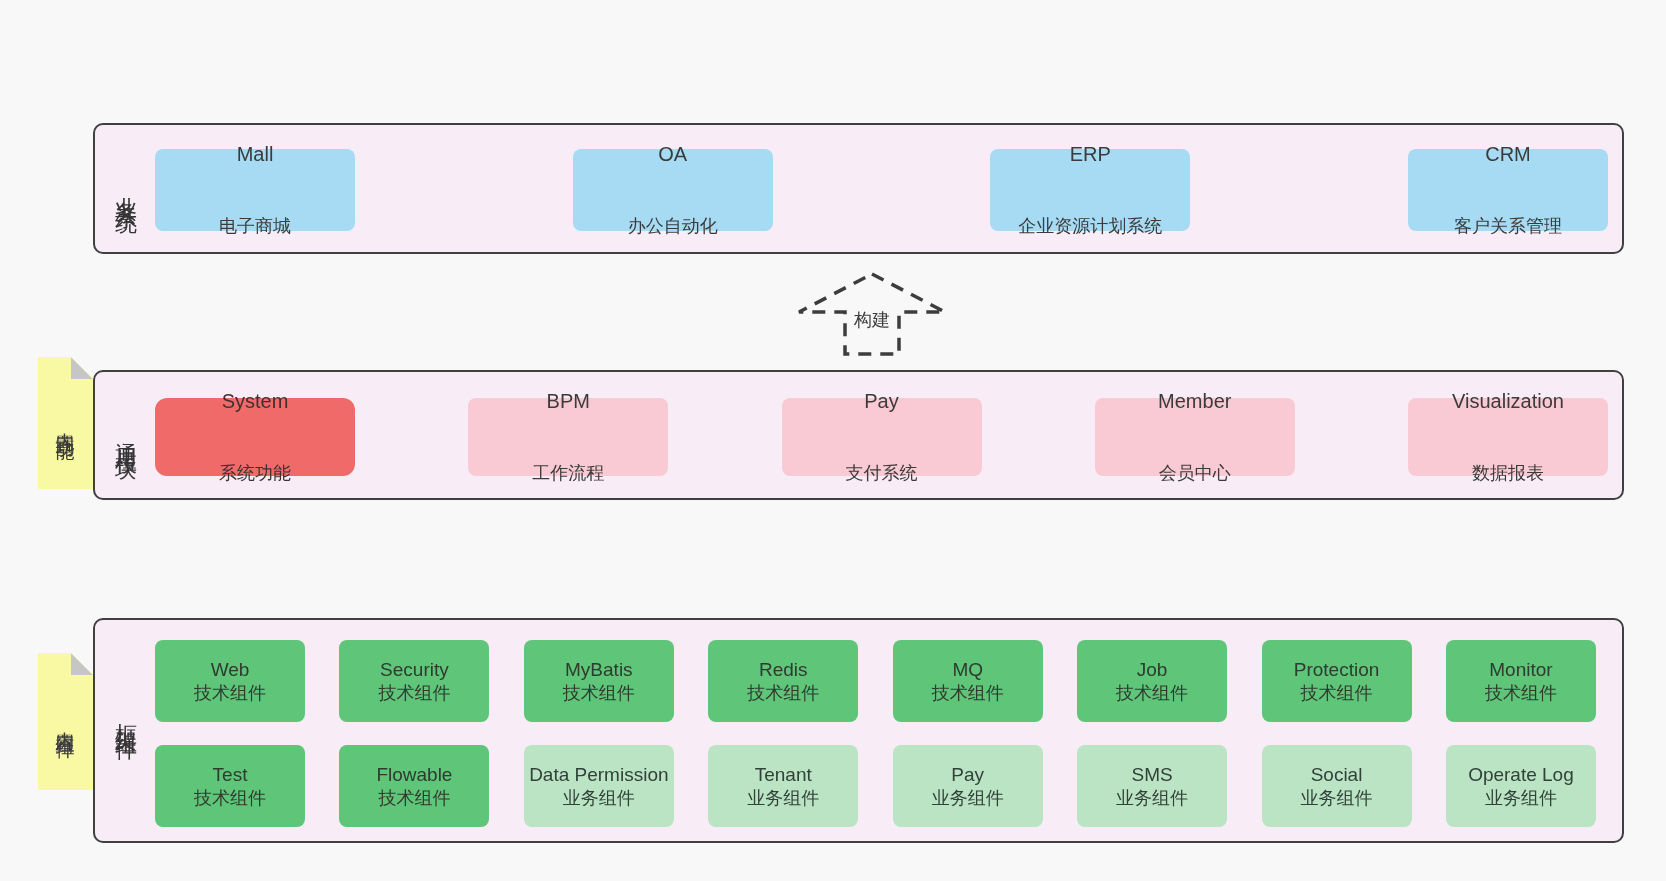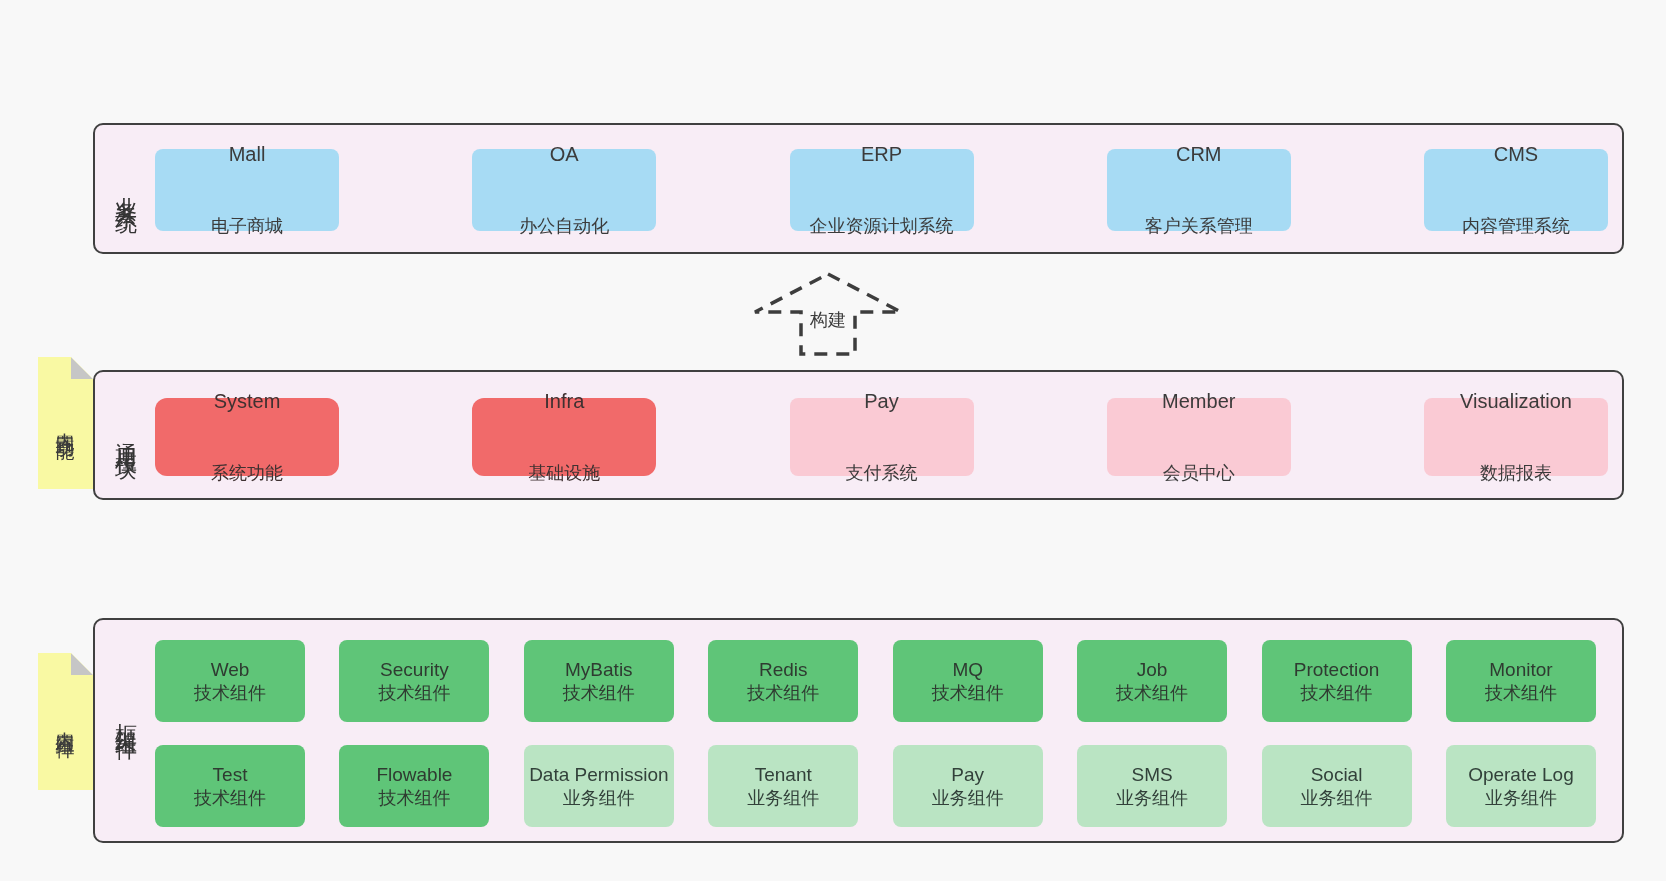--- a/index.html
+++ b/index.html
@@ -22,42 +22,42 @@
     font-size:22px; letter-spacing:5px; line-height:1; color:#343434; }
 
   .row { position:absolute; display:flex; justify-content:space-between; }
   .s1 .row { left:60px; right:14px; top:24px; height:82px; }
   .s2 .row { left:60px; right:14px; top:26px; height:78px; }
   .s3 .rowA { left:60px; right:26px; top:20px; height:82px; }
   .s3 .rowB { left:60px; right:26px; top:125px; height:82px; }
 
   .box { display:flex; flex-direction:column; align-items:center; justify-content:center;
     border-radius:8px; text-align:center; line-height:1.32; }
-  .w200 { width:184px;gap:48px; }
+  .w200 { width:200px;gap:48px; }
   .w150 { width:150px; }
   .box .en { font-size:20px; }
   .box .cn { font-size:18px; }
   .w150 .en { font-size:19px; }
   .blue  { background:#a7dbf4; }
   .red   { background:#f16a6a; color:#3f3131;border-radius:12px; }
   .pink  { background:#facad4; }
   .green { background:#5fc578; color:#2f3b31; }
   .green-light { background:#bae4c3; color:#32413a; }
 
   .note { position:absolute; left:38px; width:55px; background:#f9f9a3;
     clip-path:polygon(0 0, calc(100% - 22px) 0, 100% 22px, 100% 100%, 0 100%);
     display:flex; align-items:center; justify-content:center; }
   .note1 { top:357px; height:132px; }
   .note2 { top:653px; height:137px; }
   .fold { position:absolute; top:0; right:0; width:22px; height:22px;
     background:#c6c6c6; clip-path:polygon(0 0, 100% 100%, 0 100%); }
   .note .vtext { font-size:19px; letter-spacing:3px; color:#3a3a3a; }
 
   .arrow { position:absolute; width:150px; height:84px; }
-  .a1 { left:753px; top:272px; }
+  .a1 { left:797px; top:272px; }
   .a2 { left:818px; top:516px; }
   .arrow svg { position:absolute; left:0; top:0; }
   .albl { position:absolute; left:50%; top:29px; transform:translateX(-50%);
     background:#f8f8f8; padding:7px 6px 12px 6px; font-size:18px; color:#3b3b3b;
     white-space:nowrap; }
 </style>
 </head>
 <body>
 
 <div class="stage">
@@ -85,46 +85,42 @@
         <div class="cn">办公自动化</div>
       </div>
       <div class="box w200 blue">
         <div class="en">ERP</div>
         <div class="cn">企业资源计划系统</div>
       </div>
       <div class="box w200 blue">
         <div class="en">CRM</div>
         <div class="cn">客户关系管理</div>
       </div>
-      <div class="box w200 blue">
-        <div class="en">CMS</div>
-        <div class="cn">内容管理系统</div>
-      </div>
     </div>
   </div>
 
   <div class="arrow a1">
     <svg width="150" height="84" viewBox="0 0 150 84">
       <path d="M75 2 L148 40 L102 40 L102 82 L48 82 L48 40 L2 40 Z" fill="none" stroke="#3d3d3d" stroke-width="3.5" stroke-dasharray="13 9"></path>
     </svg>
     <div class="albl">构建</div>
   </div>
 
   <div class="section s2">
     <div class="gutter">
       <div class="vtext">通用模块</div>
     </div>
     <div class="row">
       <div class="box w200 red">
         <div class="en">System</div>
         <div class="cn">系统功能</div>
       </div>
-      <div class="box w200 red">
-        <div class="en">Infra</div>
-        <div class="cn">基础设施</div>
+      <div class="box w200 pink">
+        <div class="en">BPM</div>
+        <div class="cn">工作流程</div>
       </div>
       <div class="box w200 pink">
         <div class="en">Pay</div>
         <div class="cn">支付系统</div>
       </div>
       <div class="box w200 pink">
         <div class="en">Member</div>
         <div class="cn">会员中心</div>
       </div>
       <div class="box w200 pink">

